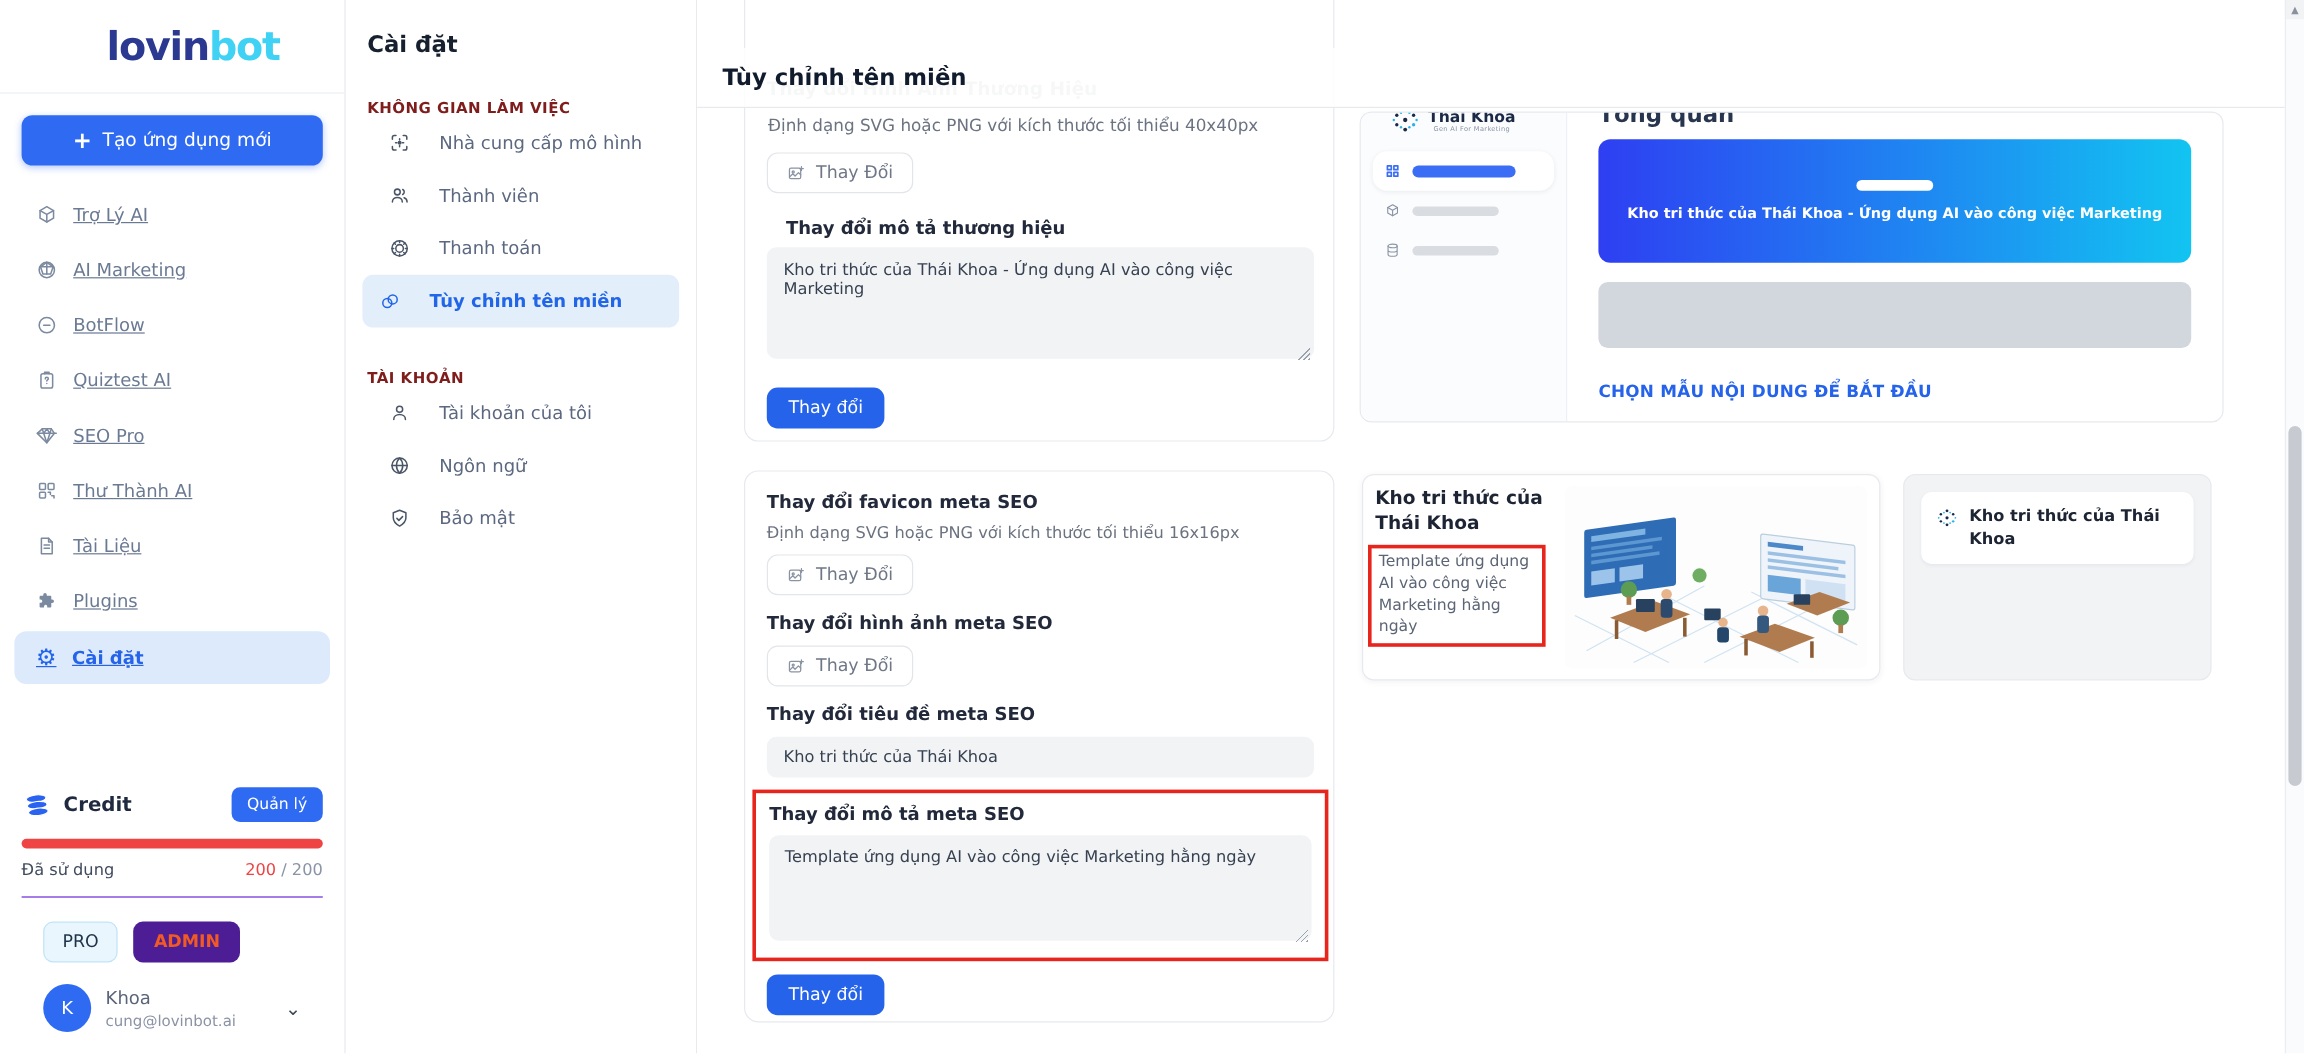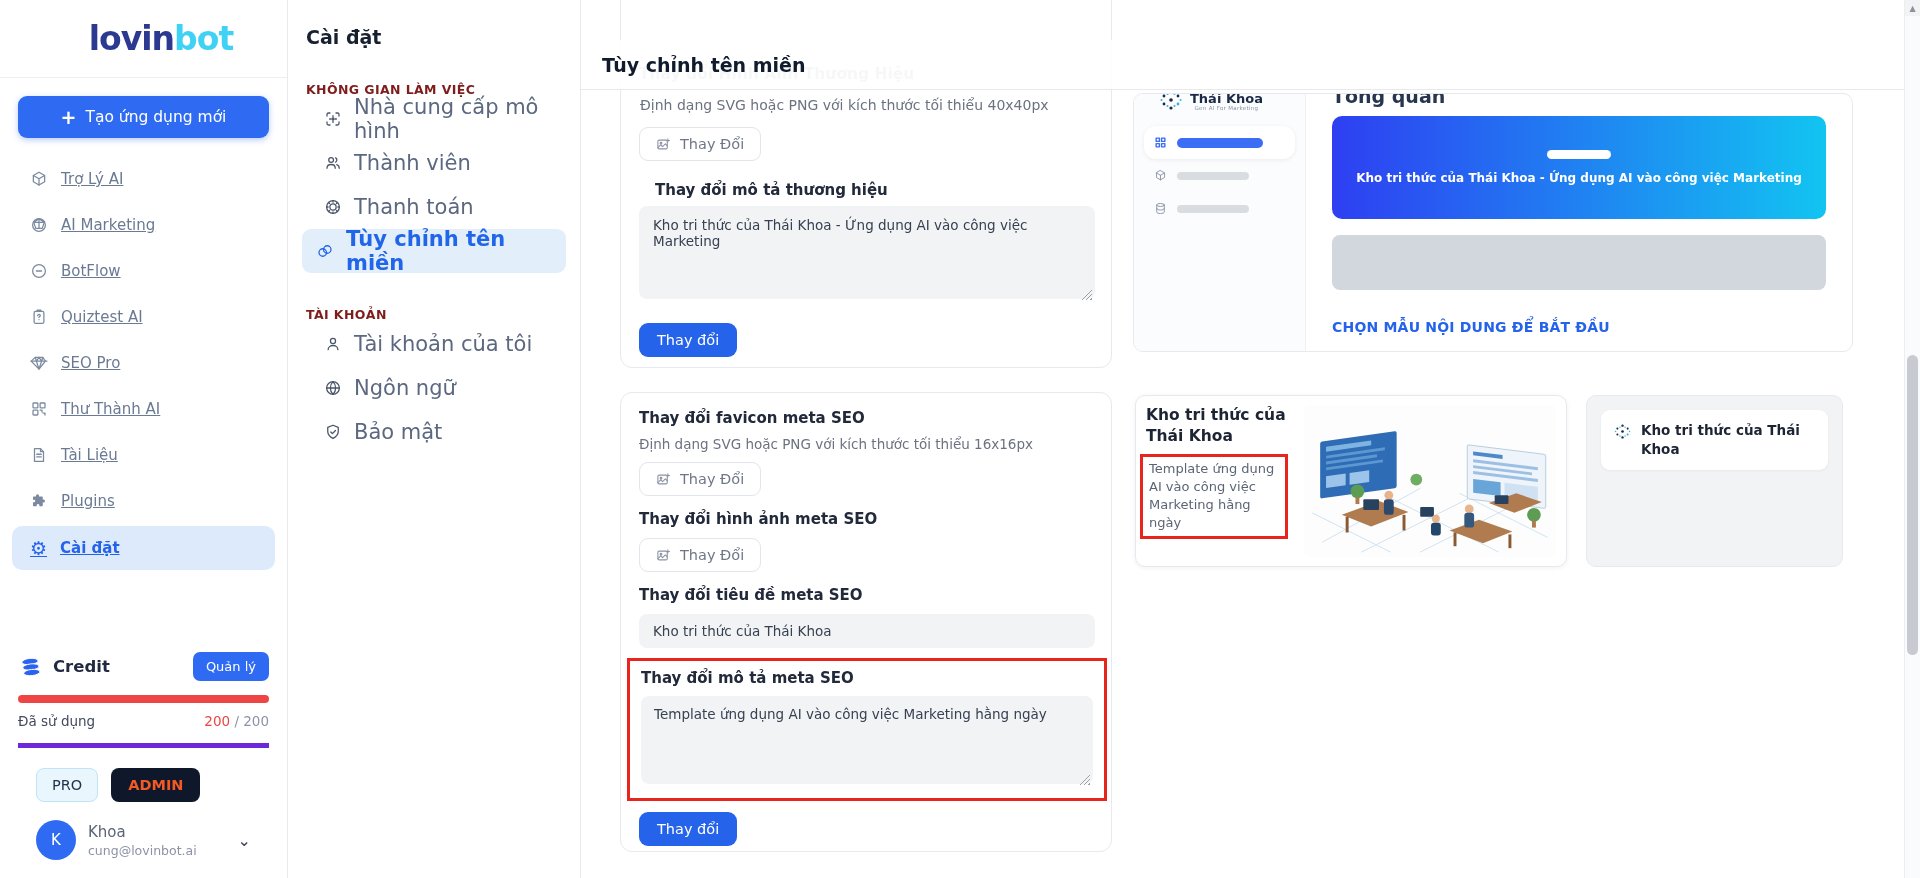--- a/index.html
+++ b/index.html
@@ -22,37 +22,37 @@
   .snav-item .ic { color:#7c8aa0; }
   .snav-item.active { background:#dceafc; border-radius:10px; margin:2px 12px; padding-left:18px; color:#2563eb; font-weight:bold; height:44px; }
   .snav-item.active .ic,.snav-item.active .gear-glyph { color:#2563eb; }
   .gear-glyph { font-size:19px; line-height:1; }
   .credit-block { margin-top:auto; padding:0 18px; }
   .credit-row { display:flex; align-items:center; gap:9px; }
   .credit-title { font-size:16.5px; font-weight:bold; color:#1f2940; }
   .manage-btn { margin-left:auto; background:#2f6bf2; color:#fff; border:none; border-radius:7px; font-family:inherit;
     font-size:13px; padding:7px 13px; cursor:pointer; }
   .credit-bar { margin-top:14px; height:8px; border-radius:4px; background:#ef4444; }
-  .usage-row { display:flex; margin-top:10px; font-size:13.5px; color:#414b5e; padding-bottom:14px; border-bottom:5px solid #6d28d9; }
+  .usage-row { display:flex; margin-top:10px; font-size:13.5px; color:#414b5e; padding-bottom:14px; border-bottom:1px solid #6d28d9; }
   .usage-val { margin-left:auto; color:#8a94a6; }
   .usage-val .used { color:#ef4444; }
   .badge-row { display:flex; gap:13px; padding:20px 18px 6px; }
   .badge-pro { background:#e9f6fd; border:1px solid #bfe3f7; color:#1d3347; border-radius:8px; padding:8px 15px; font-size:14.5px; }
-  .badge-admin { background:#0f172a; border:none; color:#f15a24; border-radius:8px; padding:9px 17px; font-size:14.5px; font-weight:bold; }
+  .badge-admin { background:#4c1d95; border:none; color:#f15a24; border-radius:8px; padding:9px 17px; font-size:14.5px; font-weight:bold; }
   .user-row { display:flex; align-items:center; gap:12px; padding:12px 18px 18px; }
   .avatar { width:40px; height:40px; border-radius:50%; background:#2f6bf2; color:#fff; display:flex; align-items:center; justify-content:center; font-size:15px; }
   .user-name { font-size:15px; color:#5a6578; }
   .user-email { font-size:12.5px; color:#8b93a5; margin-top:2px; }
   .chev { margin-left:auto; color:#3c4657; }
 
   
   .setnav { width:293px; flex:none; border-right:1px solid #e8eaee; padding:26px 10px 0 14px; }
   .setnav-title { font-size:19px; font-weight:bold; color:#16202e; padding-left:4px; }
   .setnav-section { margin-top:34px; font-size:12.5px; font-weight:bold; color:#7f1d1d; letter-spacing:.4px; padding-left:4px; }
-  .setnav-item { display:flex; align-items:center; gap:12px; height:44px; padding:0 10px 0 22px; color:#5b6880; font-size:21px; cursor:pointer; }
+  .setnav-item { display:flex; align-items:center; gap:24px; height:44px; padding:0 10px 0 22px; color:#5b6880; font-size:15px; cursor:pointer; }
   .setnav-item .ic { color:#4a5568; }
   .setnav-item.active { background:#e3eefb; border-radius:9px; color:#2165e8; font-weight:bold; padding-left:14px; margin-right:4px; }
   .setnav-item.active .ic { color:#2165e8; }
 
   
   .main { flex:1; position:relative; background:#fff; }
   .faded-store-title { position:absolute; left:42px; top:20px; font-size:17px; font-weight:bold; color:#1f2937; opacity:.12; z-index:1; }
   .page-header { position:absolute; left:0; right:16px; top:40px; height:50px; background:rgba(255,255,255,.87);
     border-bottom:1px solid #e7e9ee; z-index:10; display:flex; align-items:center; padding-left:21px; }
   .page-title { font-size:19px; font-weight:bold; color:#111b2e; }

